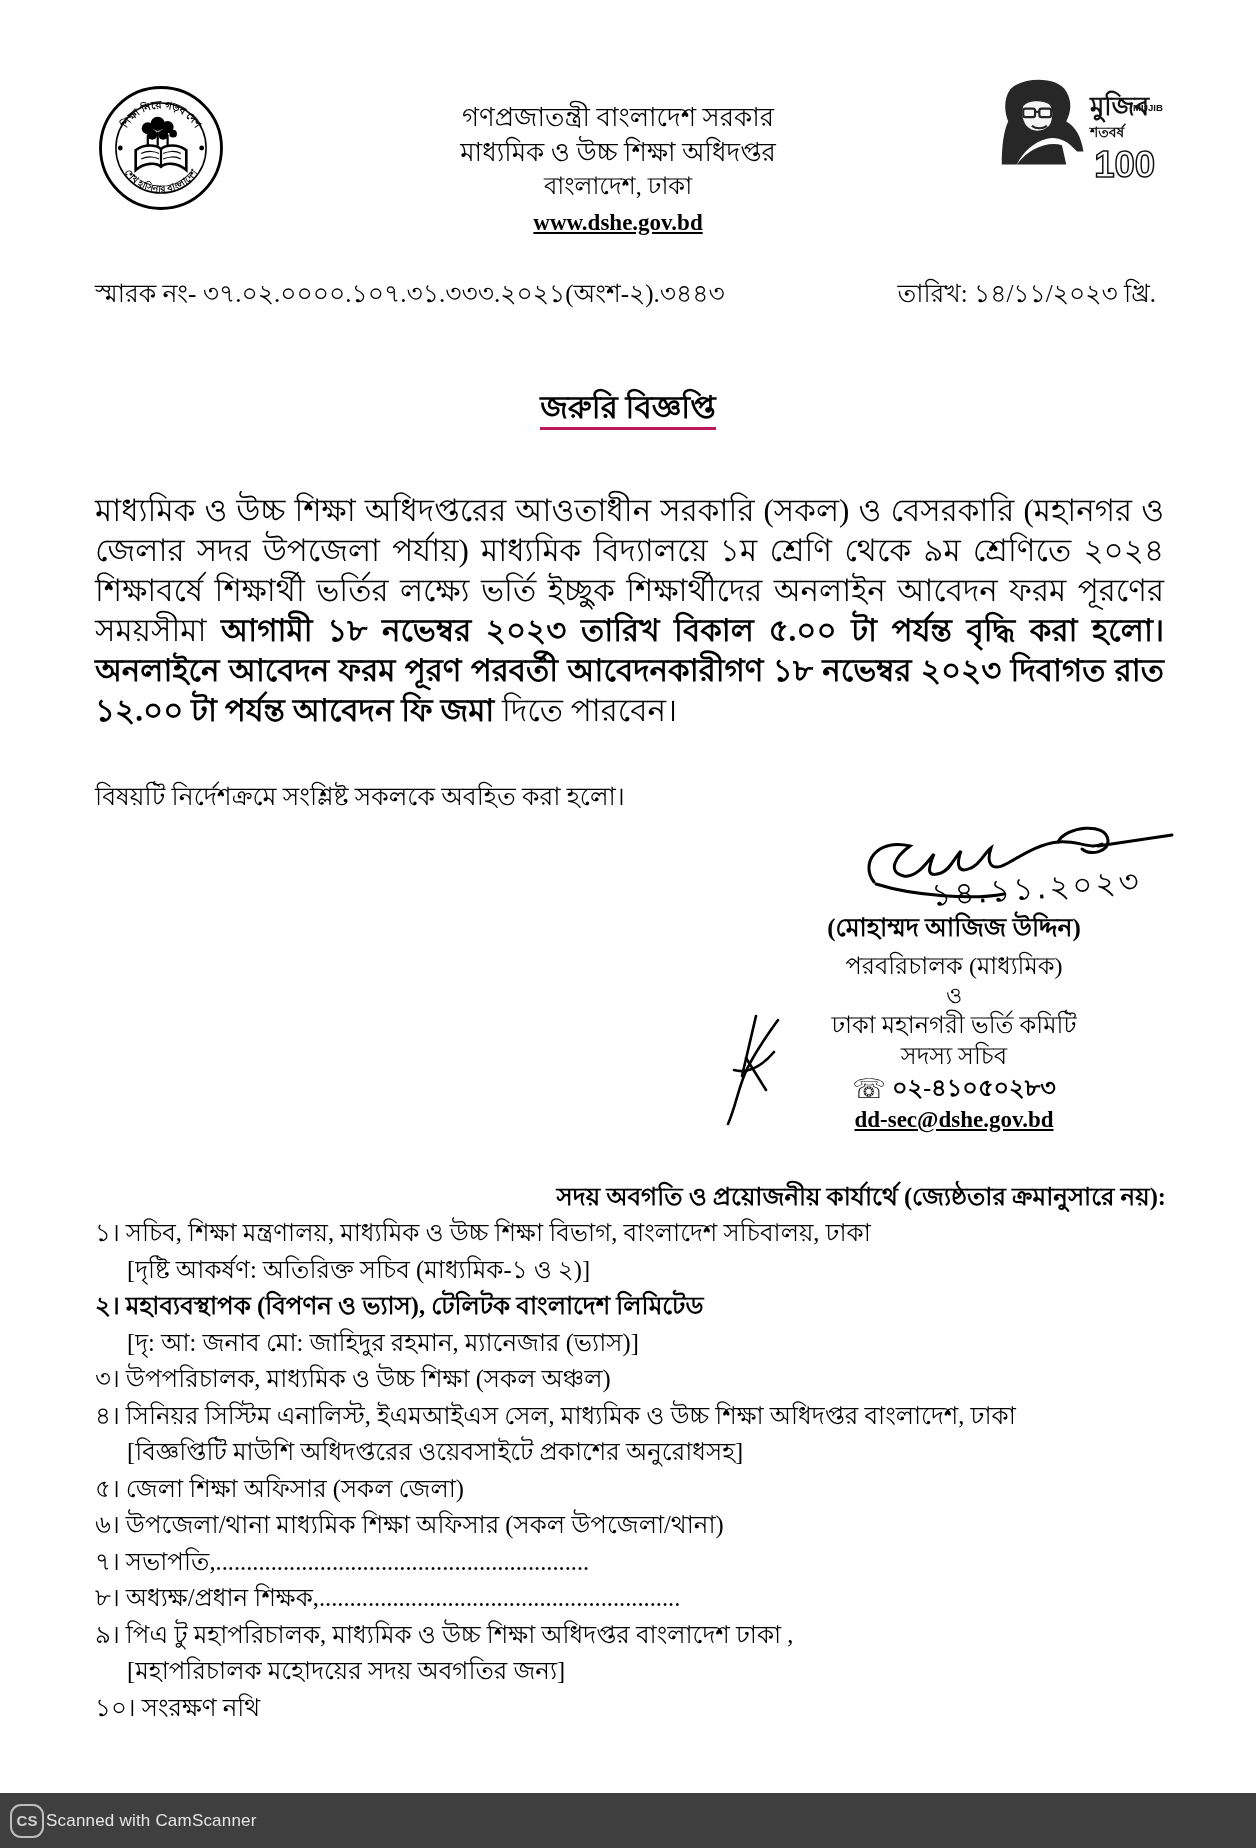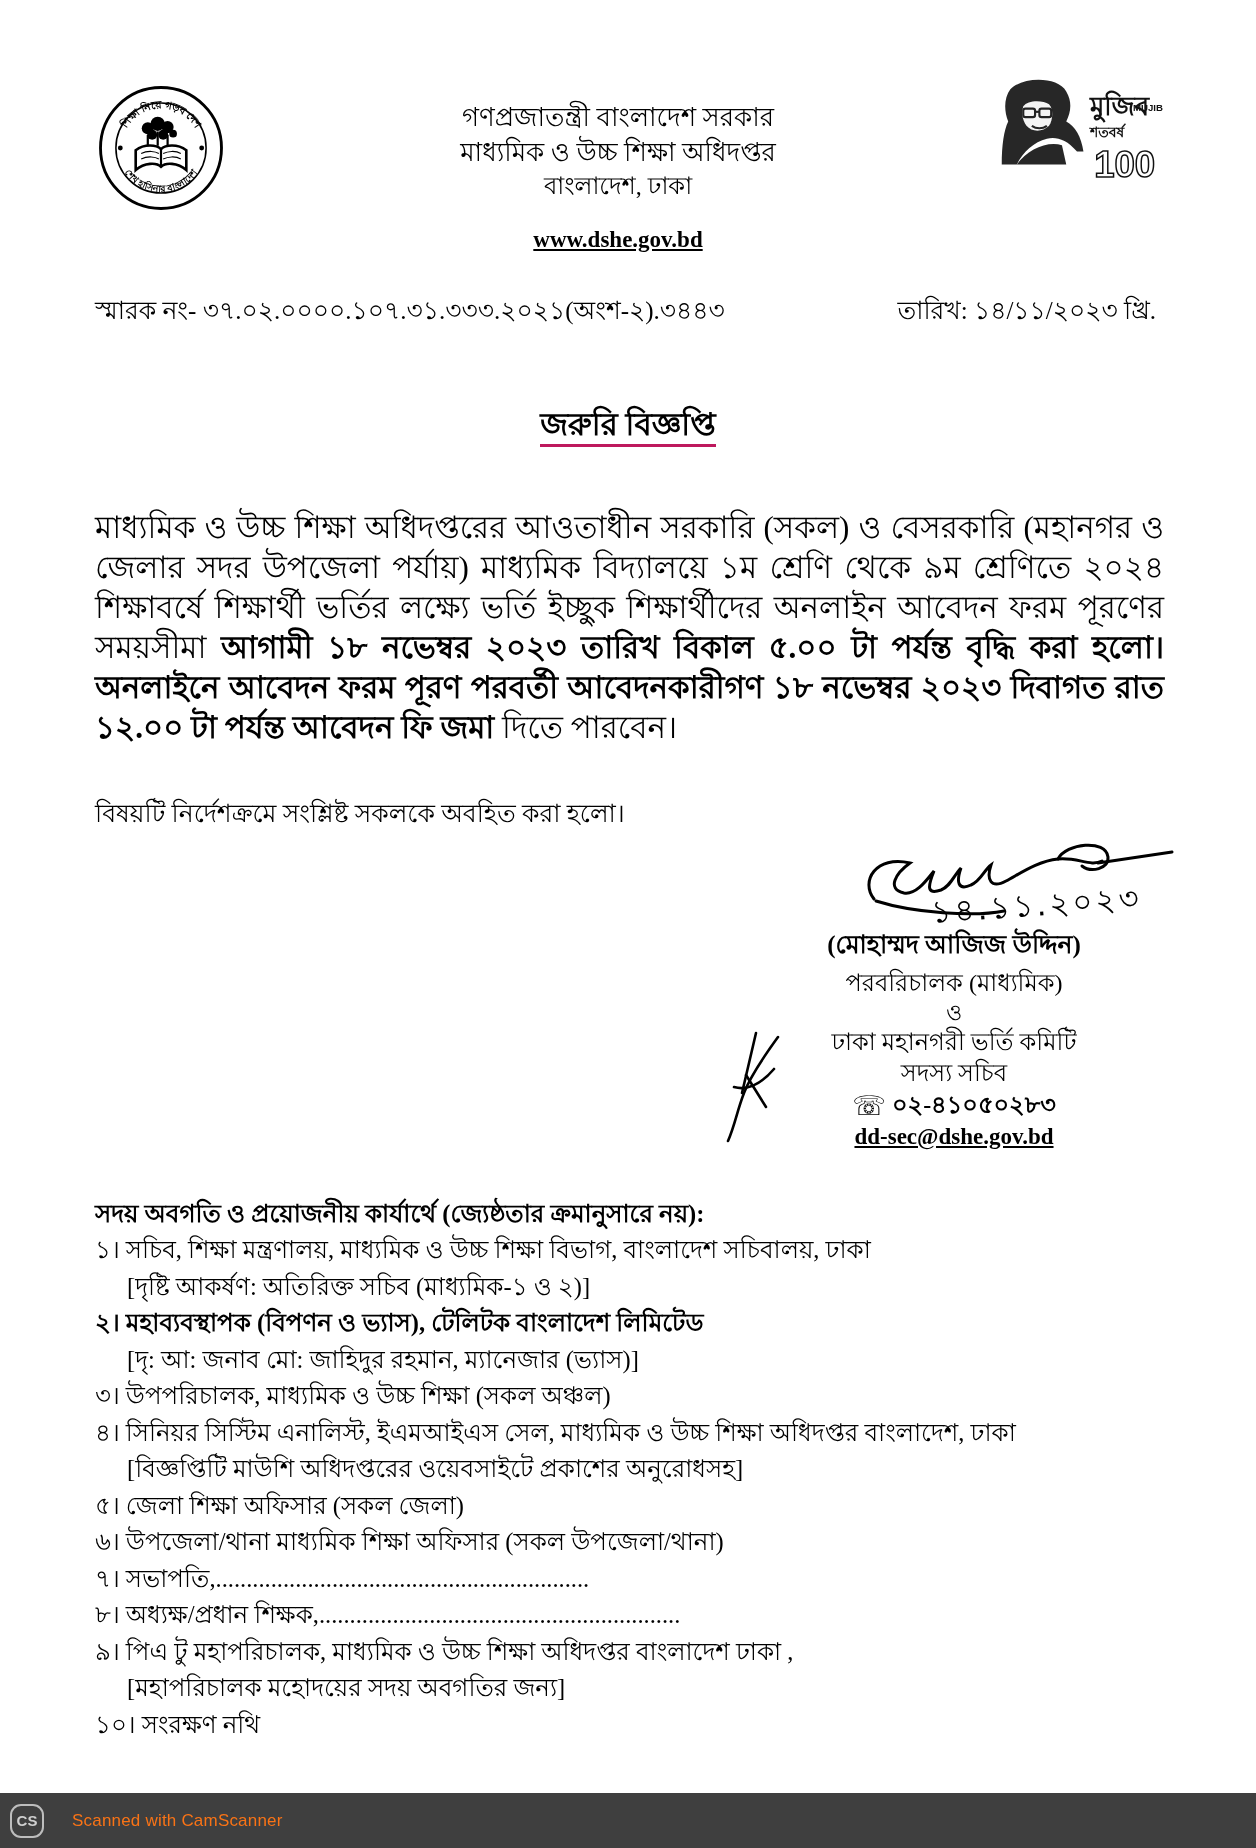--- a/index.html
+++ b/index.html
@@ -9,21 +9,21 @@
     font-family:"Liberation Serif","DejaVu Serif",serif;
   }
   
   .header{display:flex;align-items:flex-start;padding:72px 90px 0 95px;}
   .seal-wrap{width:150px;flex:0 0 150px;padding-top:10px;}
   .org-block{flex:1;text-align:center;padding-top:28px;line-height:1.35;}
   .org-line1{font-size:26px;}
   .org-line2{font-size:26px;}
   .org-line3{font-size:24px;}
   .org-site{display:inline-block;font-size:23px;font-weight:bold;
-    text-decoration:underline;color:#000;margin-top:21px;
+    text-decoration:underline;color:#000;margin-top:4px;
     font-family:"Liberation Serif","DejaVu Serif",serif;}
   .mujib-wrap{width:175px;flex:0 0 175px;padding-top:2px;}
   
   .memo-row{display:flex;justify-content:space-between;align-items:baseline;
     padding:36px 100px 0 95px;font-size:25px;}
   
   .title-row{text-align:center;margin-top:66px;}
   .title-text{font-size:31px;font-weight:bold;border-bottom:3px solid #be185d;
     padding-bottom:2px;}
   
@@ -37,32 +37,32 @@
   .initials-svg{position:absolute;left:-12px;top:190px;}
   .sig-name{font-size:25px;font-weight:bold;margin-top:-6px;}
   .sig-line{font-size:24px;line-height:31px;}
   .sig-and{font-size:22px;line-height:28px;}
   .sig-phone{font-size:24px;line-height:32px;}
   .phone-glyph{font-size:27px;vertical-align:-2px;margin-right:6px;}
   .sig-email{font-size:23px;font-weight:bold;text-decoration:underline;
     line-height:30px;color:#000000;display:inline-block;}
   
   .dist{margin:44px 90px 0 95px;font-size:24.5px;line-height:36.5px;}
-  .dist-head{font-weight:bold;}
+  .dist-head{font-weight:bold;text-align:right;}
   .dist-line{white-space:nowrap;overflow:hidden;}
   .dist-line.indent{padding-left:32px;}
   .dist-line.bold{font-weight:bold;}
   
   .footer-bar{position:absolute;left:0;bottom:0;width:100%;height:55px;
     display:flex;align-items:center;
     font-family:"Liberation Sans","DejaVu Sans",sans-serif;}
   .cs-icon{width:30px;height:30px;border:2px solid #bdbdbd;border-radius:11px;
     margin-left:10px;display:flex;align-items:center;justify-content:center;
     font-size:15px;font-weight:bold;color:#cfcfcf;}
-  .footer-text{margin-left:28px;font-size:17px;color:#f97316;letter-spacing:.2px;}
+  .footer-text{margin-left:2px;font-size:17px;color:#e5e5e5;letter-spacing:.2px;}
 </style>
 </head>
 <body>
 
 <div class="page">
 
   <div class="header">
 
     <div class="seal-wrap">
       <svg width="132" height="132" viewBox="0 0 120 120">

